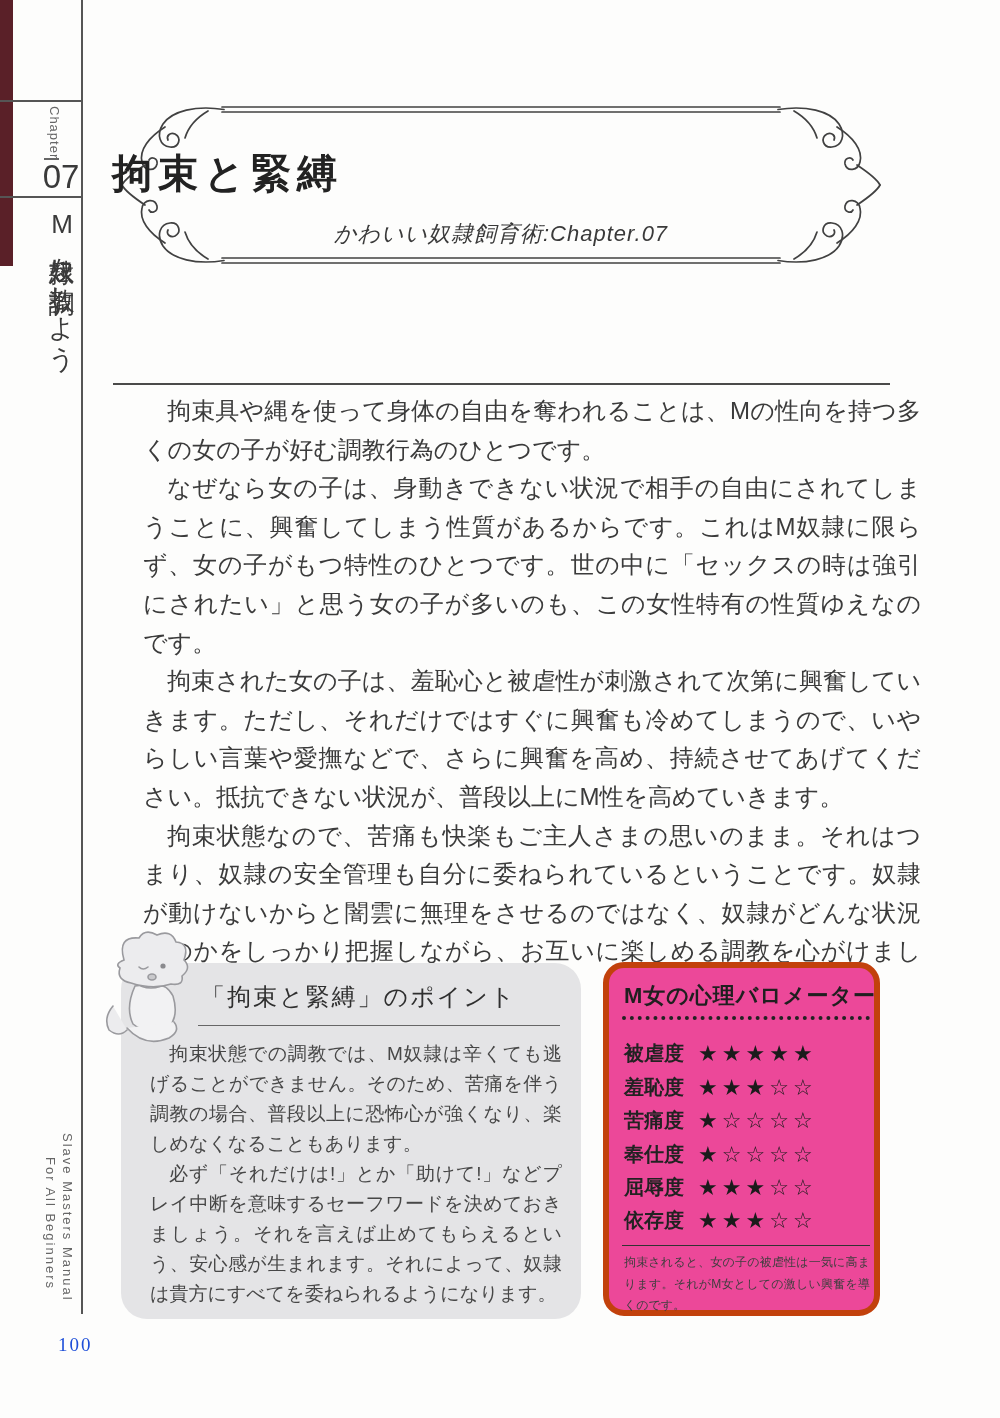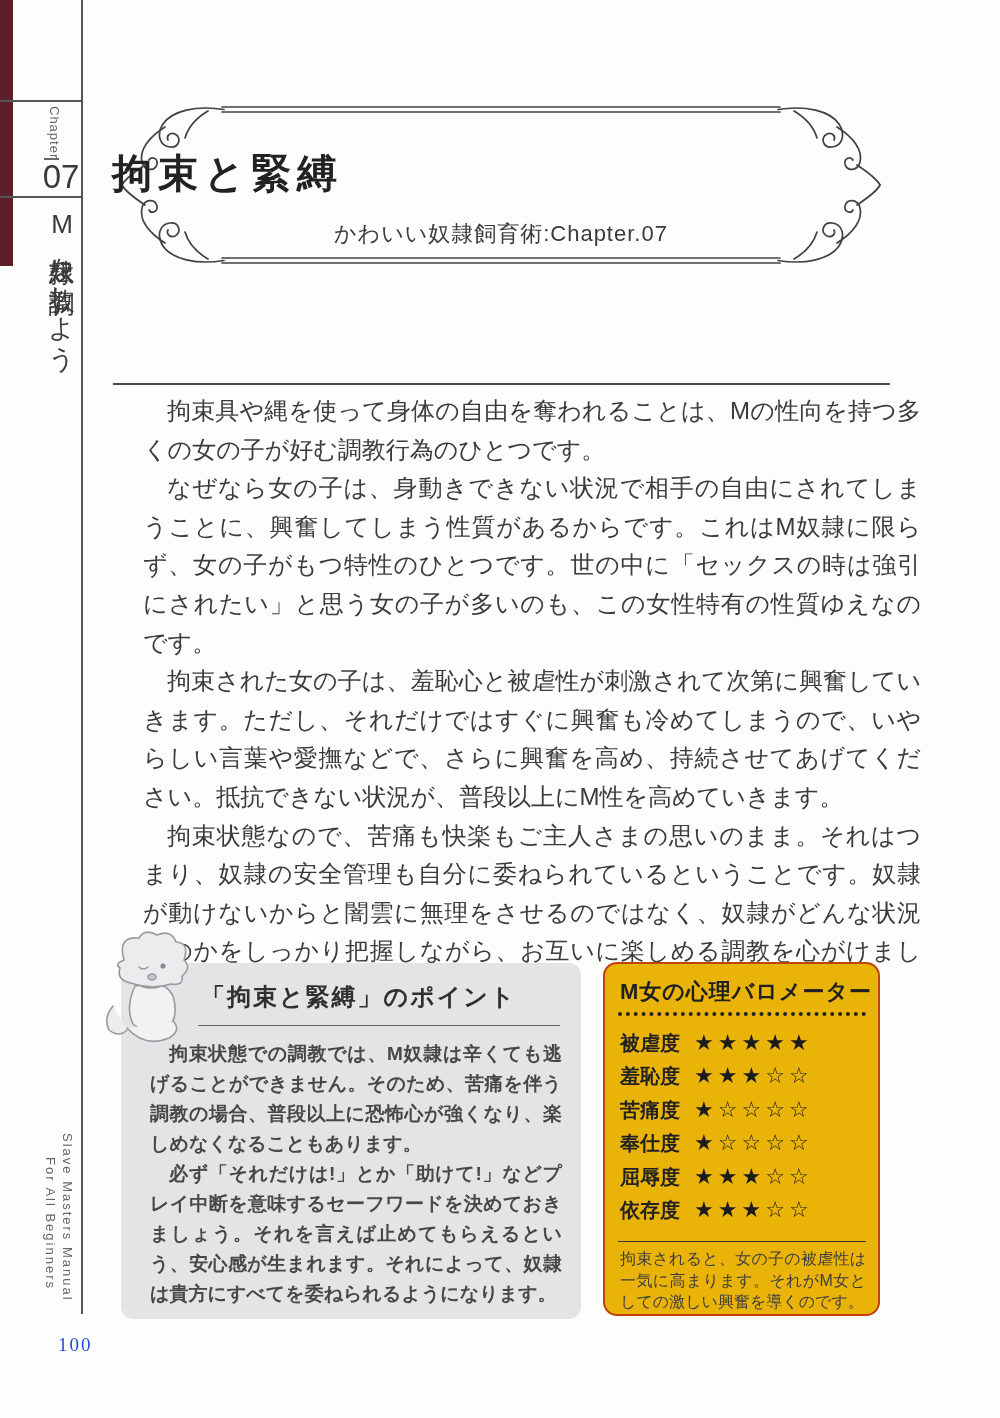--- a/index.html
+++ b/index.html
@@ -15,44 +15,44 @@
   .side-vline{left:81px;top:0;width:2px;height:1314px;background:#555;}
   .side-tick{left:0;height:2px;width:83px;background:#555;}
   .tick1{top:100px;} .tick2{top:196px;}
   .chapter-label{left:47px;top:106px;writing-mode:vertical-rl;font-size:13px;letter-spacing:1px;color:#666;}
   .chapter-dash{left:44px;top:158px;width:15px;height:2px;background:#666;}
   .chapter-number{left:38px;top:158px;width:46px;text-align:center;font-size:33px;font-weight:400;color:#3a3a3a;}
   .chapter-title-vert{left:45px;top:209px;writing-mode:vertical-rl;text-orientation:upright;font-size:26px;letter-spacing:0;color:#3a3a3a;font-weight:500;}
   
   .header-frame{left:112px;top:98px;}
   .header-title{left:112px;top:146px;width:778px;text-align:left;font-size:40px;font-weight:700;letter-spacing:6px;color:#222;}
-  .header-subtitle{left:112px;top:219px;width:778px;text-align:center;font-size:22px;letter-spacing:1px;color:#3a3a3a;}
+  .header-subtitle{left:112px;top:219px;width:778px;text-align:center;font-size:22px;letter-spacing:1px;color:#3a3a3a;font-style:italic;}
   
   .section-heading{left:111px;top:334px;width:780px;text-align:center;font-size:27px;font-weight:700;letter-spacing:7px;color:#222;}
   .heading-rule{left:113px;top:383px;width:777px;height:2px;background:#4a4a4a;}
   
   .body-text{left:114px;top:392px;width:778px;font-size:24px;line-height:38.6px;text-align:justify;color:#3b3b3b;margin-left:29px;}
   .body-text p{margin:0;text-indent:1em;}
   
-  .point-box{left:121px;top:963px;width:460px;height:356px;background:#e4e4e6;border-radius:12px;font-weight:bold;}
+  .point-box{left:121px;top:963px;width:460px;height:356px;background:#e4e4e6;border-radius:26px;}
   .point-title{position:absolute;left:80px;top:18px;font-size:24px;letter-spacing:2px;color:#2f2f2f;white-space:nowrap;}
   .point-rule{position:absolute;left:77px;top:62px;width:362px;height:1px;background:#666;}
   .point-text{position:absolute;left:29px;top:76px;width:412px;font-size:19px;line-height:30px;text-align:justify;color:#474747;}
   .point-text p{margin:0;text-indent:1em;}
   .chibi{left:93px;top:926px;}
   
-  .baro-box{left:603px;top:962px;width:277px;height:354px;background:#eab308;border:2px solid #c2410c;border-radius:14px;box-sizing:border-box;}
+  .baro-box{left:603px;top:962px;width:277px;height:354px;background:#ec4899;border:6px solid #c2410c;border-radius:21px;box-sizing:border-box;}
   .baro-title{position:absolute;left:15px;top:13px;font-size:22px;font-weight:700;letter-spacing:1px;color:#1f1f1f;white-space:nowrap;}
   .baro-dots{position:absolute;left:13px;top:48px;width:248px;height:0;border-top:4px dotted #222;}
   .baro-rows{position:absolute;left:15px;top:66px;width:248px;}
-  .baro-row{display:flex;align-items:flex-start;height:33.4px;}
+  .baro-row{display:flex;align-items:flex-end;height:33.4px;}
   .baro-label{width:74px;font-size:20px;font-weight:700;color:#222;}
   .baro-stars{font-size:22px;letter-spacing:4px;color:#1b1b1b;white-space:nowrap;}
   .baro-divider{position:absolute;left:13px;top:277px;width:248px;height:1px;background:#333;}
-  .baro-note{position:absolute;left:15px;top:284px;width:246px;font-size:16px;line-height:21.5px;text-align:justify;color:#3e3e3e;}
+  .baro-note{position:absolute;left:15px;top:284px;width:246px;font-size:12px;line-height:21.5px;text-align:justify;color:#3e3e3e;}
   
   .footer-vert{left:42px;top:1133px;height:180px;writing-mode:vertical-rl;font-size:13px;letter-spacing:2px;line-height:17px;color:#666;}
   .footer-vert div{height:180px;}
   .footer-line2{text-align:center;}
   .page-number{left:58px;top:1334px;font-family:"Liberation Serif","DejaVu Serif",serif;font-size:19px;letter-spacing:2px;color:#1d4ed8;}
 </style>
 </head>
 <body>
 
 <div class="page">

